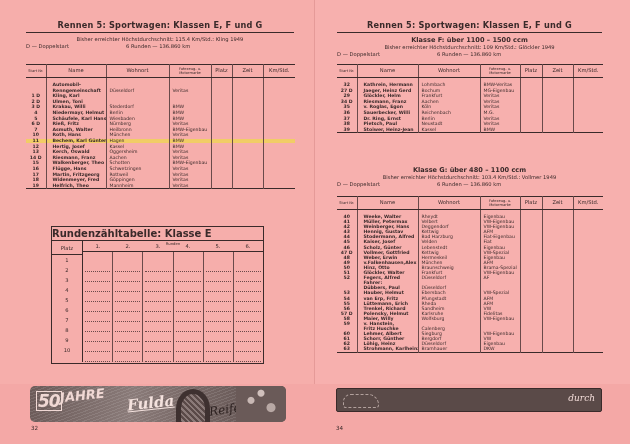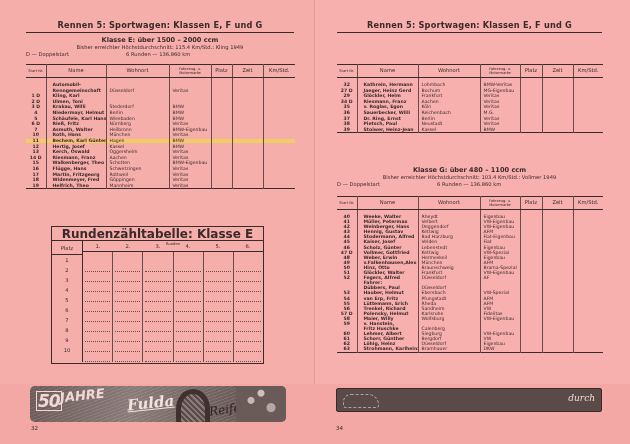--- a/index.html
+++ b/index.html
@@ -77,22 +77,22 @@
 
   .lap-box {
     position: absolute;
     left: 51px; top: 226px;
     width: 213px; height: 138px;
     border: 1.4px solid #3a2a2a;
   }
   .lap-title {
     height: 14px;
     border-bottom: 1px solid #3a2a2a;
-    text-align: center;
-    font-size: 12px;
+    text-align: left;
+    font-size: 10px;
     font-weight: bold;
     line-height: 14px;
   }
   .lap-grid { display: flex; height: 121px; }
   .lap-platz { width: 31px; border-right: 1px solid #3a2a2a; }
   .lap-platz .ph { height: 14px; border-bottom: 1px solid #3a2a2a; font-size: 5.2px; text-align: center; line-height: 14px; }
   .lap-platz .pn { font-size: 5.2px; text-align: center; height: 10px; line-height: 10px; }
   .lap-right { flex: 1; display: flex; flex-direction: column; }
   .lap-rh { height: 14px; border-bottom: 1px solid #3a2a2a; position: relative; }
   .lap-rh .runden { position: absolute; top: 0; left: 0; right: 0; text-align: center; font-size: 3.8px; line-height: 5px; }
@@ -187,21 +187,20 @@
 </style>
 </head>
 <body>
 
 <div class="spread">
 
   <div class="page left">
     <div class="race-title">Rennen 5: Sportwagen: Klassen E, F und G</div>
 
     <div class="class-head" style="top:36px">
-      <div class="class-title">Klasse E: über 1500 – 2000 ccm</div>
       <div class="class-record">Bisher erreichter Höchstdurchschnitt: 115.4 Km/Std.: Kling 1949</div>
       <div class="class-meta">
         <span class="dstart">D — Doppelstart</span>
         <span class="dist">6 Runden — 136.860 km</span>
       </div>
     </div>
 
     <table class="entries" id="tbl-e" style="left:26px; top:64px; width:269px;">
       <colgroup>
         <col style="width:20px">
@@ -520,20 +519,28 @@
       <div class="reifen">Reifen</div>
       <div class="photo"></div>
     </div>
 
     <div class="page-no">32</div>
   </div>
 
   <div class="page right">
     <div class="race-title">Rennen 5: Sportwagen: Klassen E, F und G</div>
 
+    <div class="class-head" style="top:36px">
+      <div class="class-title">Klasse F: über 1100 – 1500 ccm</div>
+      <div class="class-record">Bisher erreichter Höchstdurchschnitt: 109 Km/Std.: Glöckler 1949</div>
+      <div class="class-meta">
+        <span class="dstart">D — Doppelstart</span>
+        <span class="dist">6 Runden — 136.860 km</span>
+      </div>
+    </div>
 
     <table class="entries" style="left:22px; top:64px; width:266px;">
       <colgroup>
         <col style="width:20px">
           <col style="width:61px">
           <col style="width:62px">
           <col style="width:40px">
           <col style="width:22px">
           <col style="width:31px">
           <col style="width:30px">

